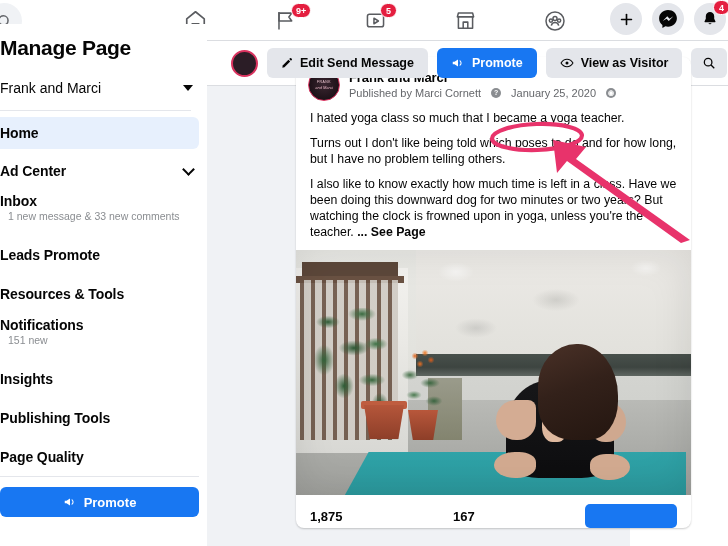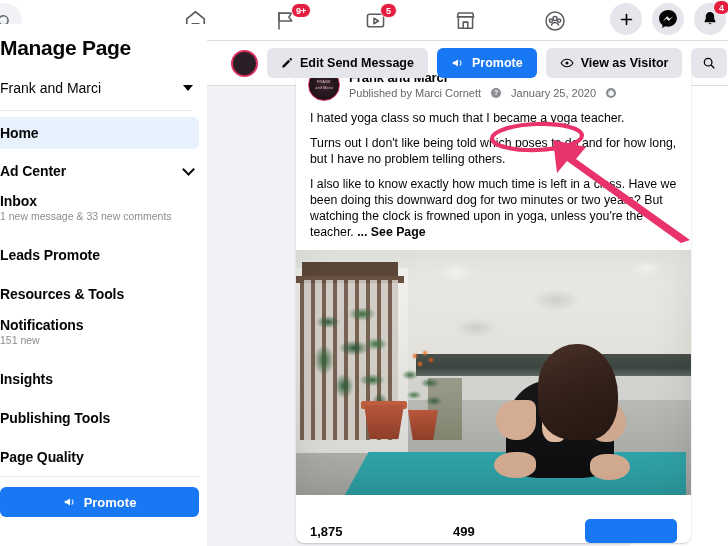--- a/index.html
+++ b/index.html
@@ -101,21 +101,21 @@
     background: #e7f0fd;
     border-radius: 0 6px 6px 0;
     margin-right: 8px;
   }
   .side-item-text { flex: 1; }
   .side-label {
     font-size: 14px; font-weight: bold; color: #050505;
     white-space: nowrap; letter-spacing: -0.1px;
   }
   .side-sub {
-    font-size: 10.5px; color: #8a8d91; white-space: nowrap; margin-top: 1px;
+    font-size: 10.5px; color: #8a8d91; white-space: nowrap; margin-top: 1px; margin-left: 8px;
   }
   .chev-down {
     width: 9px; height: 9px;
     border-right: 2px solid #050505;
     border-bottom: 2px solid #050505;
     transform: rotate(45deg);
     margin-top: -4px;
   }
   .side-bottom-divider {
     height: 1px; background: #e4e6eb;
@@ -351,21 +351,21 @@
     background: #d2aa90; border-radius: 40% 50% 50% 45%;
   }
   .ph-vig {
     position: absolute; inset: 0;
     box-shadow: inset 0 0 40px rgba(0,0,0,.10);
   }
 
   
   .stats {
     display: flex; align-items: center;
-    padding: 24px 14px 0 14px;
+    padding: 9px 14px 0 14px;
     position: relative;
   }
   .stat-num { font-size: 13px; font-weight: bold; color: #050505; }
   .stat1 { width: 143px; }
   .stat2 { flex: 1; }
   .boost-btn {
     width: 92px; height: 24px; border-radius: 5px;
     background: #1877f2;
   }
 
@@ -645,21 +645,21 @@
           <div class="ph-armL"></div>
           <div class="ph-armR"></div>
           <div class="ph-hands"></div>
           <div class="ph-hair"></div>
         </div>
         <div class="ph-vig"></div>
       </div>
 
       <div class="stats">
         <div class="stat-num stat1">1,875</div>
-        <div class="stat-num stat2">499</div>
+        <div class="stat-num stat2">167</div>
         <div class="boost-btn"></div>
       </div>
 
     </div>
 
     <div class="scroll-track"></div>
   </div>
 
   <svg class="annot" viewBox="0 0 728 546">
     <ellipse cx="537" cy="137" rx="45" ry="13" fill="none" stroke="#E8336B" stroke-width="4.2" transform="rotate(-2 537 137)"></ellipse>

